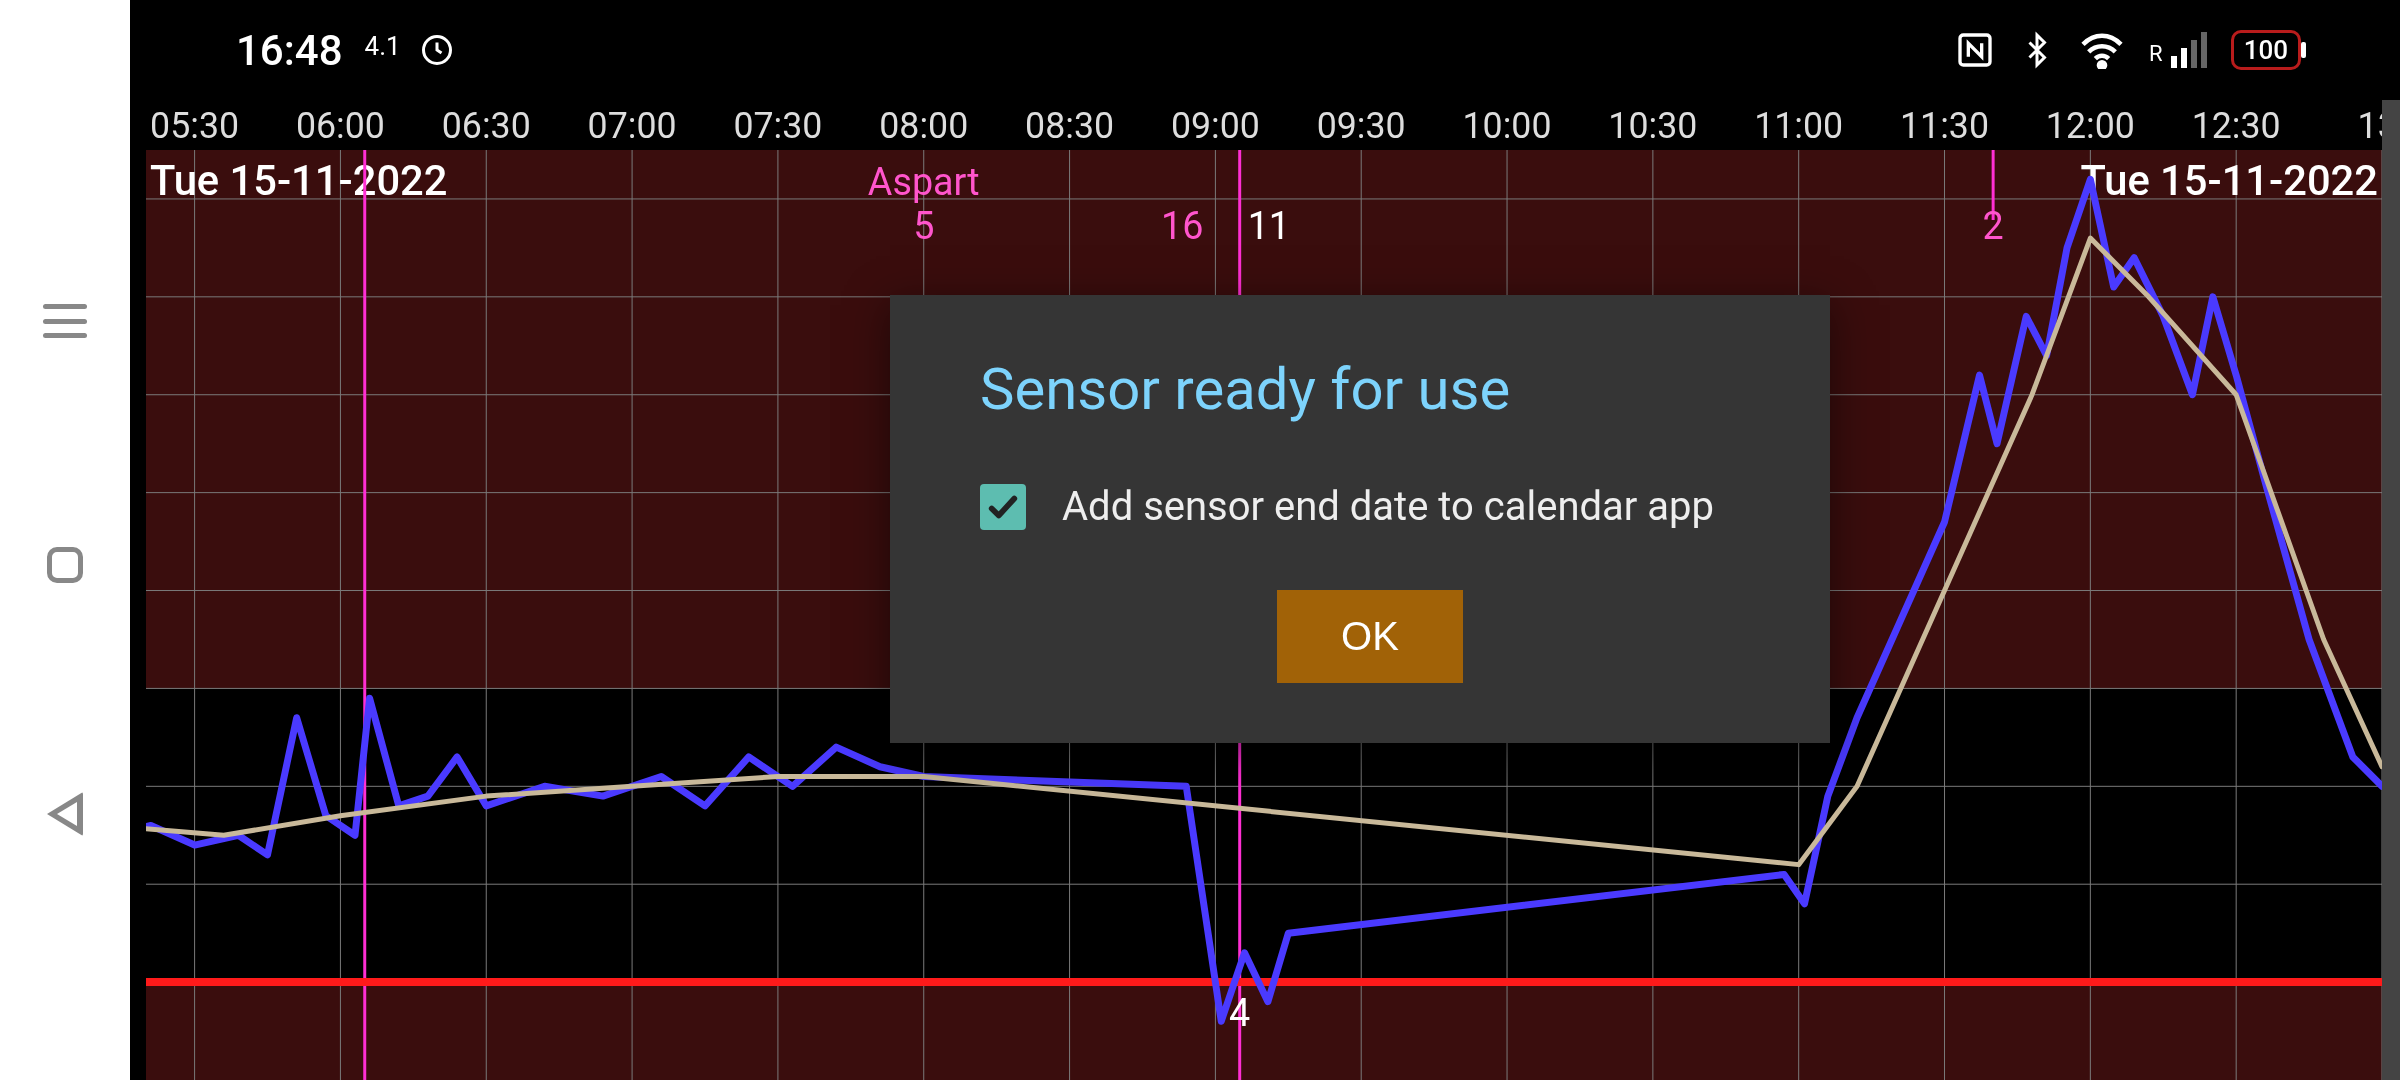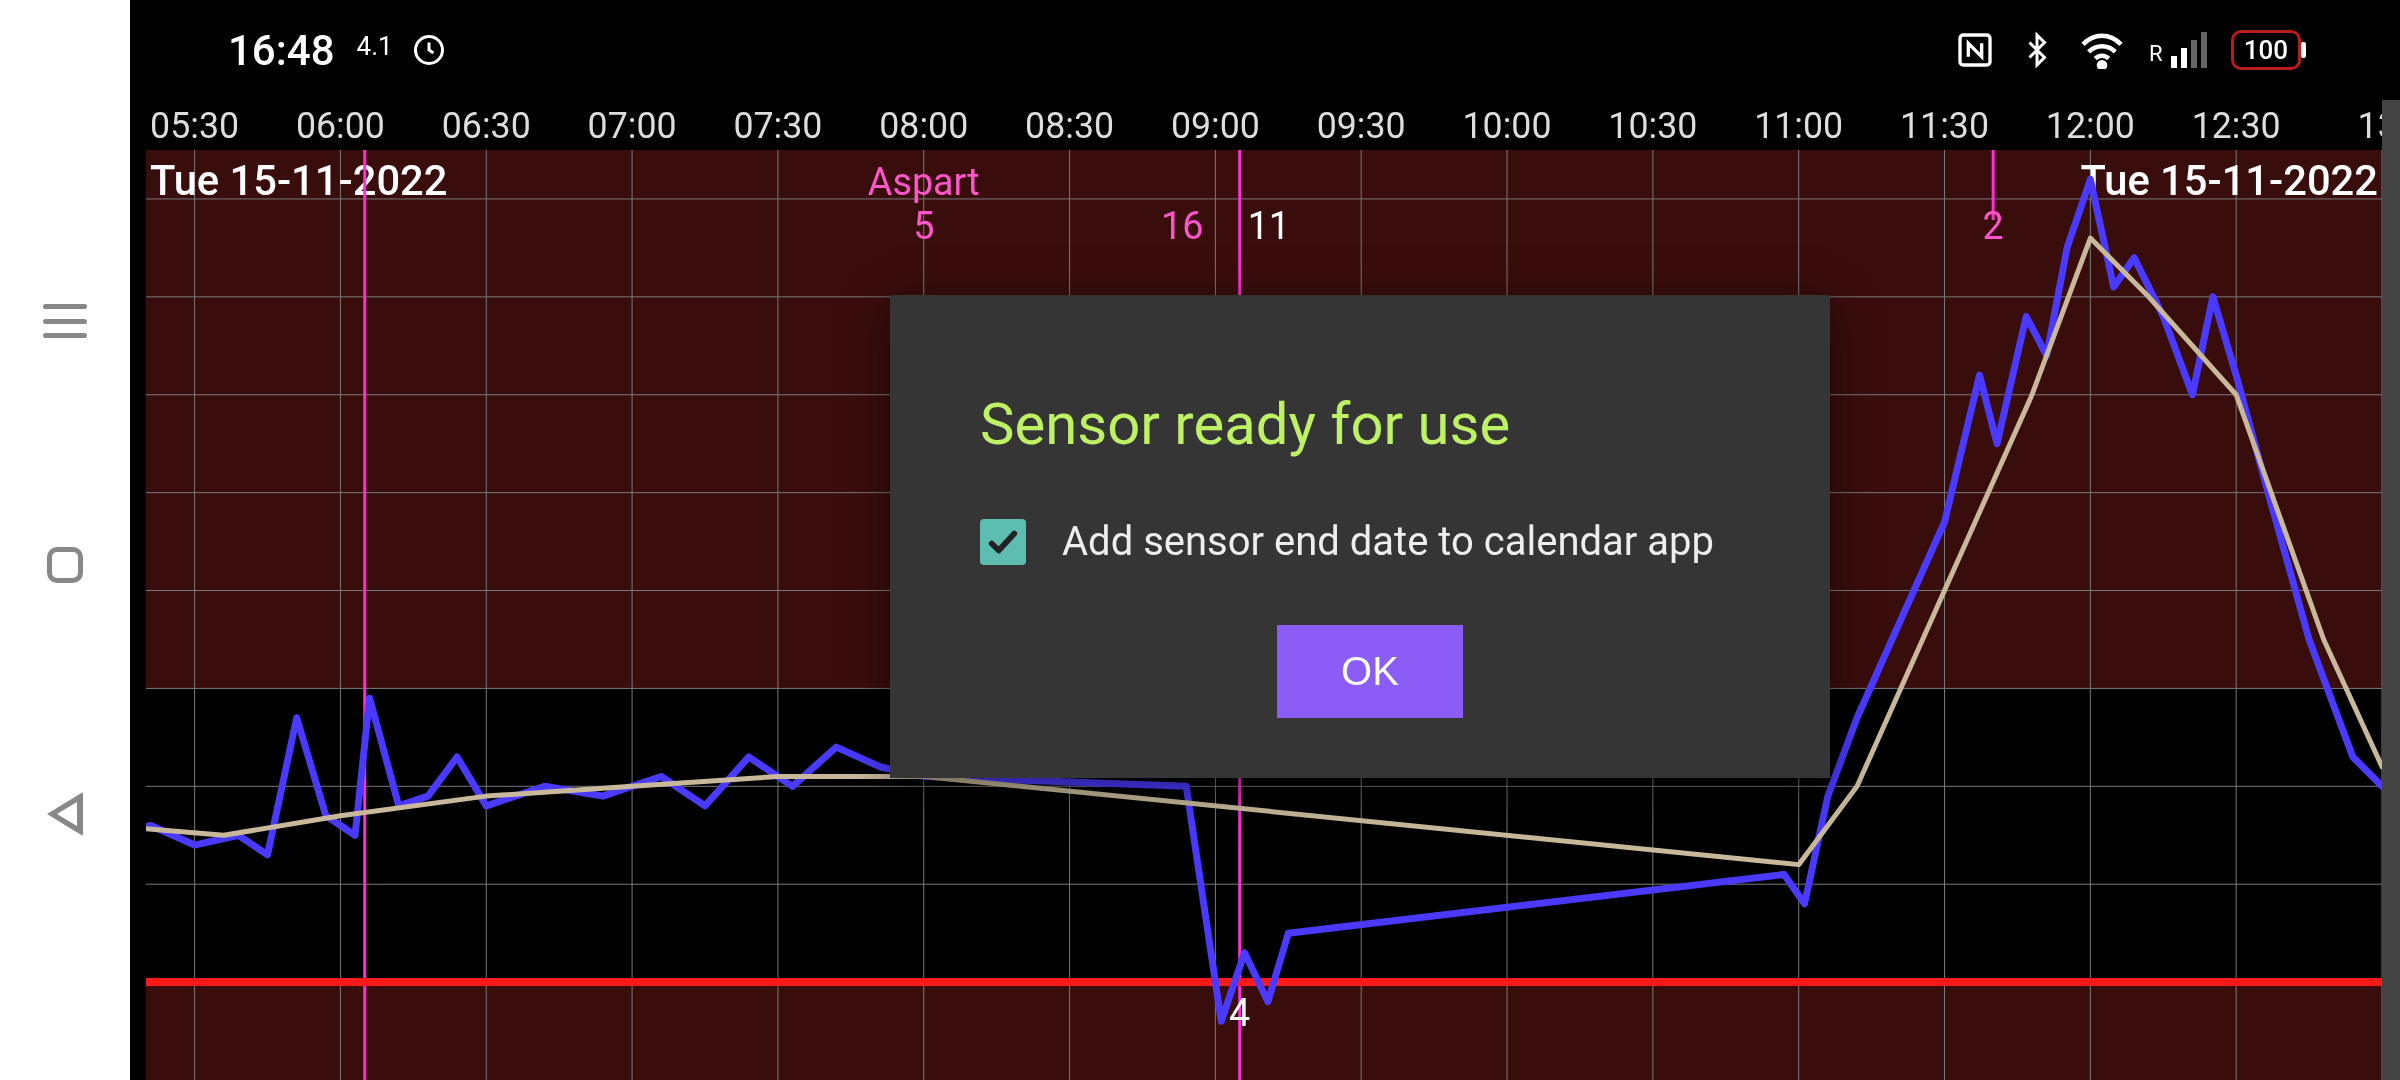--- a/index.html
+++ b/index.html
@@ -38,21 +38,21 @@
   
   .app {
     position: relative;
     flex: 1;
     height: 100%;
     background: #000;
   }
 
   
   .statusbar {
-    position: absolute; top: 0; left: 4px; right: 0;
+    position: absolute; top: 0; left: 12px; right: 0;
     height: 100px;
     background: #000;
     color: #fff;
     display: flex;
     align-items: center;
     padding: 0 94px;
     font-size: 42px;
     z-index: 20;
   }
   .statusbar .clock { font-weight: 500; }
@@ -87,30 +87,30 @@
   .dialog {
     position: absolute;
     left: 760px; top: 295px;
     width: 940px;
     background: #353535;
     color: #ccc;
     padding: 60px 70px 60px 90px;
     z-index: 30;
     box-shadow: 0 10px 40px rgba(0,0,0,0.5);
   }
-  .dialog-title { font-size: 58px; color: #bef264; margin-bottom: 60px; margin-top: 35px; }
+  .dialog-title { font-size: 58px; color: #7dd3fc; margin-bottom: 60px; }
   .dialog-row { display: flex; align-items: center; gap: 36px; font-size: 40px; color: #eee; margin-bottom: 60px; }
   .checkbox {
     width: 46px; height: 46px; background: #5dbdb0; border-radius: 4px;
     display: flex; align-items: center; justify-content: center;
   }
   .checkbox svg { width: 34px; height: 34px; }
   .dialog-actions { display: flex; justify-content: center; }
   .ok-btn {
-    background: #8b5cf6; color: #fff; font-size: 40px; font-weight: 500;
+    background: #a16207; color: #fff; font-size: 40px; font-weight: 500;
     border: none; padding: 24px 64px; cursor: pointer;
   }
 </style>
 </head>
 <body>
 
 <div class="navbar">
   <div class="nav-lines">
     <span></span>
       <span></span>

